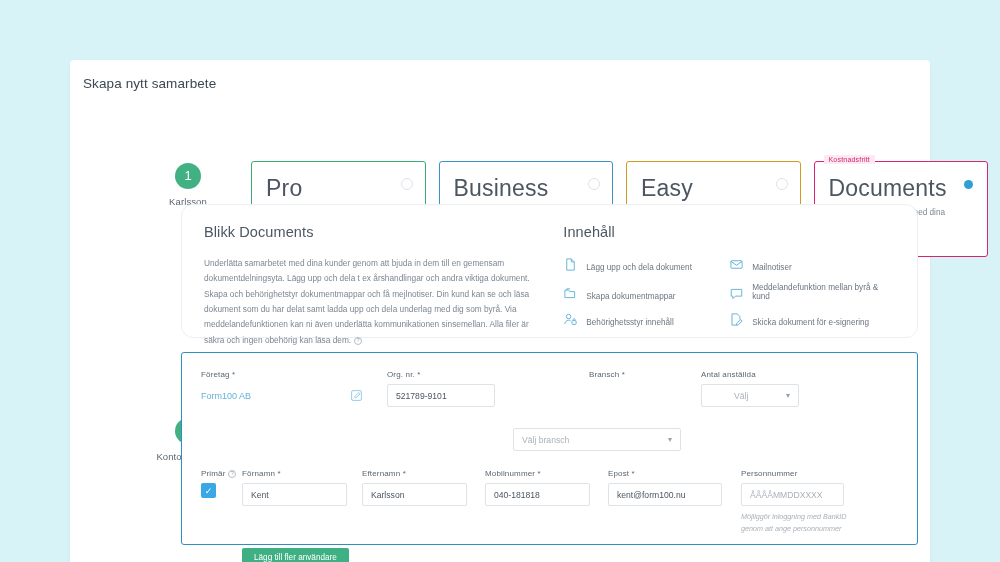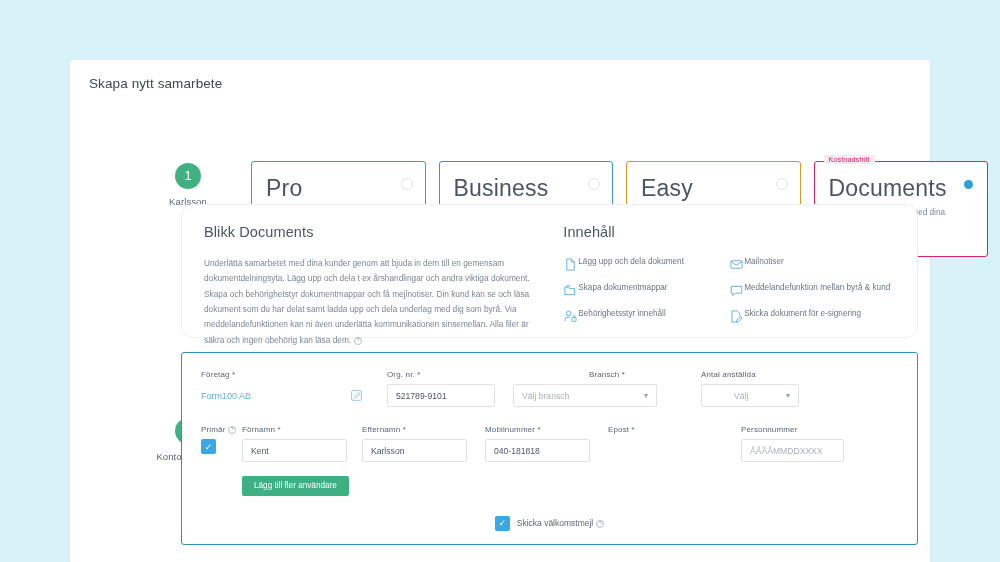--- a/index.html
+++ b/index.html
@@ -9,21 +9,21 @@
     background:#d7f3f7;
     font-family:"Liberation Sans", sans-serif;
     overflow:hidden;
   }
   .page-panel{
     position:absolute; left:70px; top:60px; width:860px; height:502px;
     background:#ffffff; border-radius:4px 4px 0 0;
     box-shadow:0 1px 3px rgba(0,0,0,.06);
   }
   .panel-title{
-    position:absolute; left:19px; top:16px;
+    position:absolute; left:13px; top:16px;
     font-size:13.5px; color:#3d4852; letter-spacing:.1px;
   }
 
   
   .step{ position:absolute; width:90px; text-align:center; }
   .step-circle{
     width:26px; height:26px; border-radius:50%;
     background:#41b183; color:#fff; font-size:13px;
     line-height:26px; margin:0 auto; font-weight:400;
   }
@@ -57,21 +57,21 @@
   .info-panel{
     position:absolute; left:111px; top:144px; width:737px; height:134px;
     background:#fff; border:1px solid #eceff1; border-radius:12px;
     display:flex; padding:19px 22px;
   }
   .info-left{ width:52%; padding-right:22px; }
   .info-right{ width:48%; }
   .info-h{ font-size:14.5px; color:#4c5662; letter-spacing:.1px; }
   .info-body{ font-size:8.3px; color:#7b8794; line-height:1.85; margin-top:16px; }
   .feature-grid{ margin-top:17px; display:grid; grid-template-columns:1fr 1fr; row-gap:11px; }
-  .feature{ display:flex; align-items:flex-start; }
+  .feature{ display:flex; align-items:flex-end; gap:8px; }
   .feature-label{ font-size:8.2px; color:#6b7682; }
   .feat-icon{ width:15px; height:15px; flex:0 0 15px; color:#63b4d9; }
   .feat-icon svg{ display:block; width:15px; height:15px; }
 
   
   .form-box{
     position:absolute; left:111px; top:292px; width:737px; height:193px;
     border:1.5px solid #2e8fc0; border-radius:3px; background:#fff;
     padding:17px 19px;
   }
@@ -243,21 +243,21 @@
         </div>
       </div>
 
       <div class="fld" style="width:126px;">
         <span class="fld-label"><span>Org. nr.</span><span> *</span></span>
         <div class="inp" style="width:108px;">521789-9101</div>
       </div>
 
       <div class="fld" style="width:188px;text-align:center;">
         <span class="fld-label"><span>Bransch</span><span> *</span></span>
-        <div class="inp sel ph" style="width:144px;">
+        <div class="inp sel ph" style="width:168px;margin-top:44px;">
           <span>Välj bransch</span>
           <span class="chev">▾</span>
         </div>
       </div>
 
       <div class="fld" style="width:110px;">
         <span class="fld-label">Antal anställda</span>
         <div class="inp sel ph" style="width:98px;padding-left:32px;">
           <span>Välj</span>
           <span class="chev">▾</span>
@@ -281,25 +281,27 @@
         <div class="inp" style="width:105px;">Karlsson</div>
       </div>
 
       <div class="fld" style="width:123px;">
         <span class="fld-label"><span>Mobilnummer</span><span> *</span></span>
         <div class="inp" style="width:105px;">040-181818</div>
       </div>
 
       <div class="fld" style="width:133px;">
         <span class="fld-label"><span>Epost</span><span> *</span></span>
+        <div class="inp" style="width:114px;">kent@form100.nu</div>
       </div>
 
       <div class="fld" style="width:120px;">
         <span class="fld-label">Personnummer</span>
         <div class="inp ph" style="width:103px;">ÅÅÅÅMMDDXXXX</div>
+        <div class="hint" style="width:110px;">Möjliggör inloggning med BankID genom att ange personnummer</div>
       </div>
     </div>
 
     <div style="margin-top:12px; padding-left:41px;">
       <button class="btn-green">Lägg till fler användare</button>
     </div>
 
     <div class="welcome-row">
       <div class="chk">✓</div>
       <span class="welcome-label"><span>Skicka välkomstmejl</span><span class="info-q">?</span></span>

